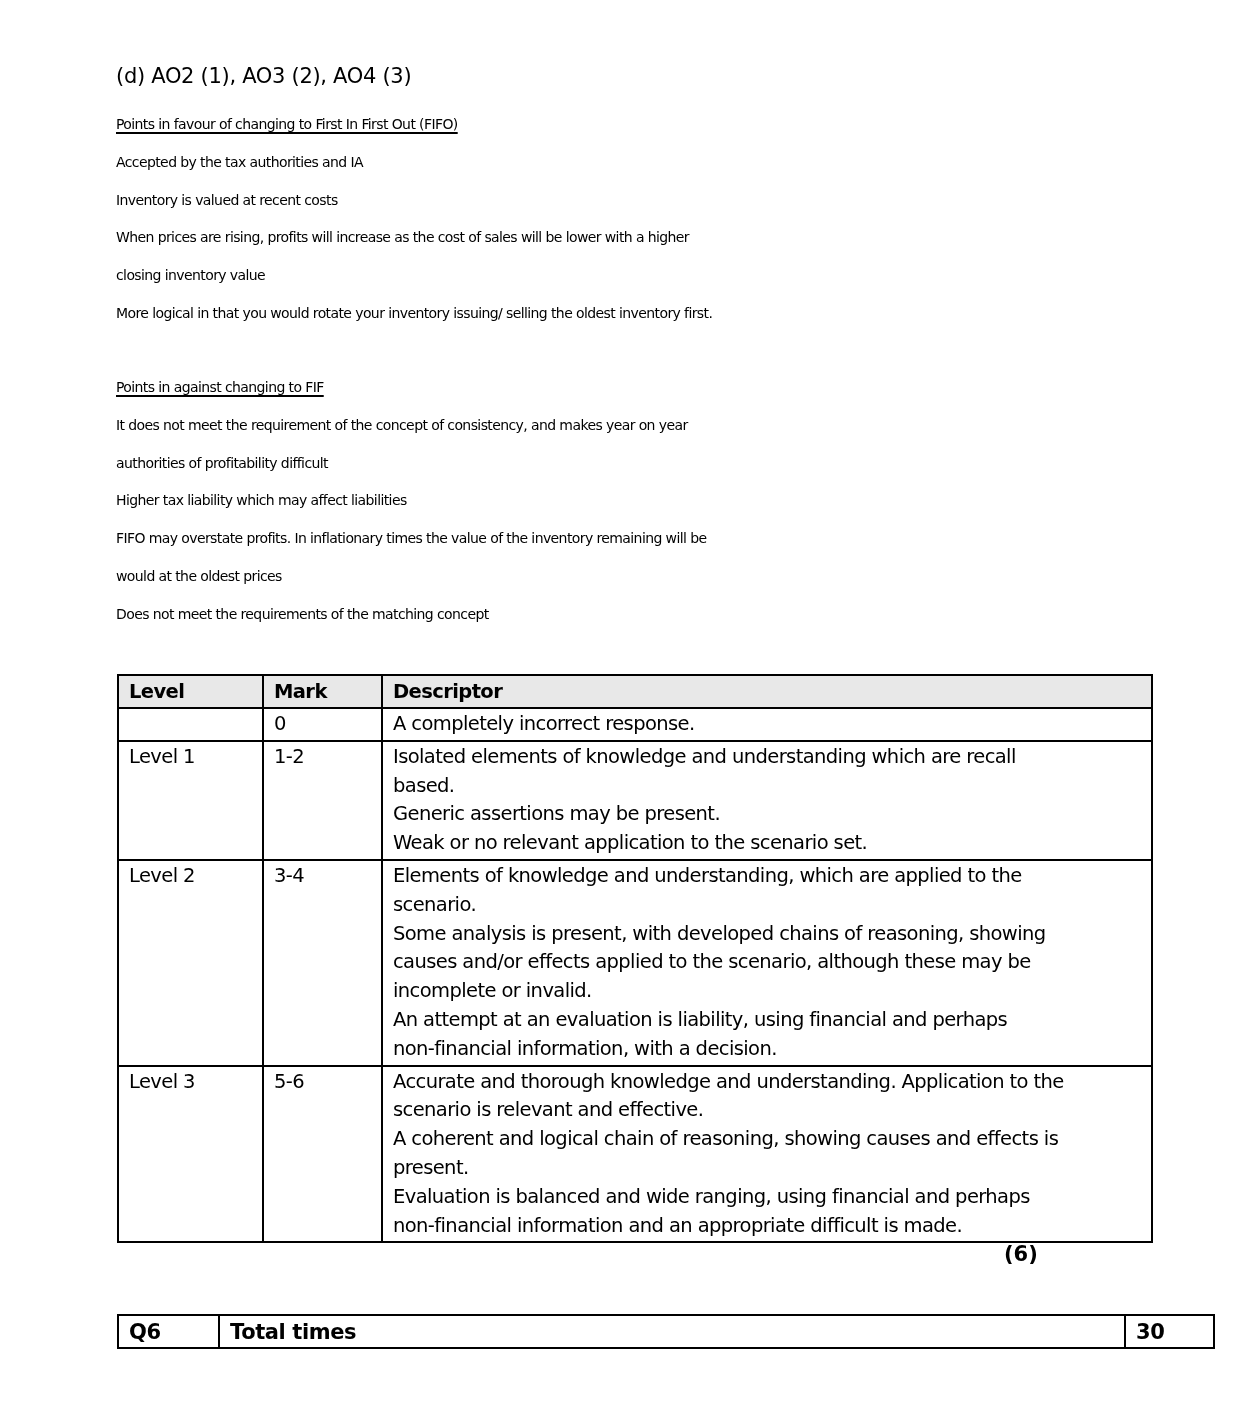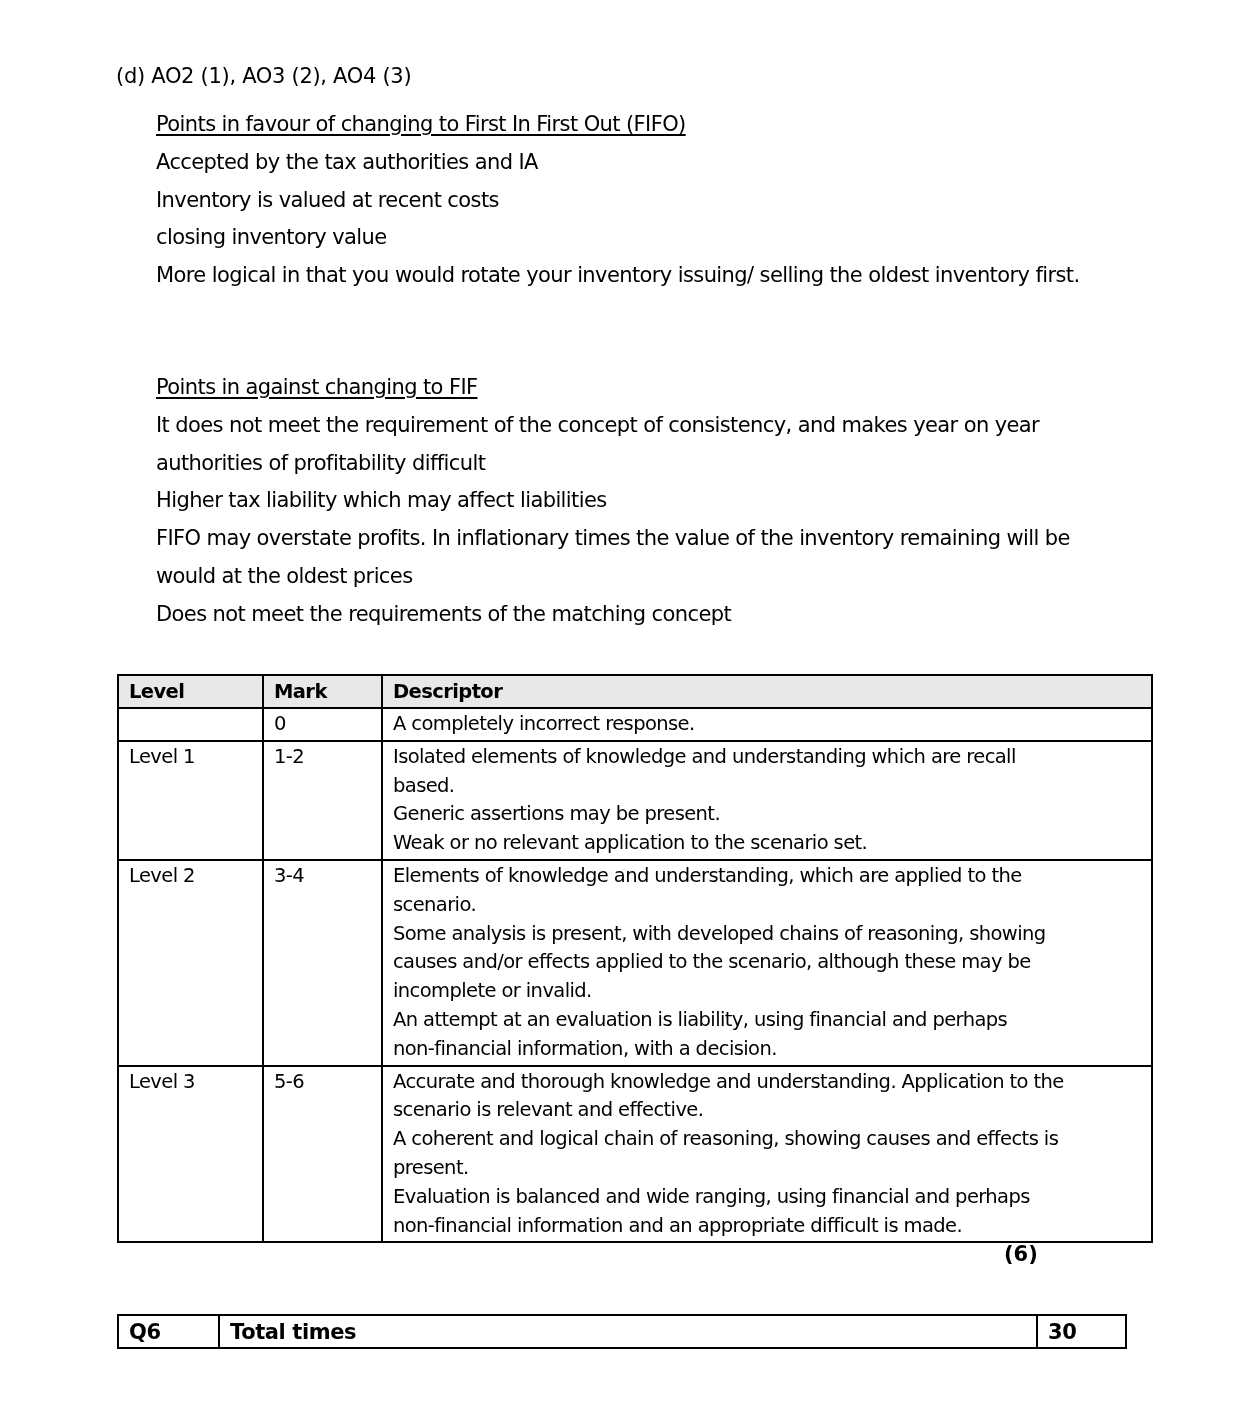--- a/index.html
+++ b/index.html
@@ -22,24 +22,23 @@
       font-size: 21px;
       font-weight: normal;
       letter-spacing: -0.3px;
       white-space: nowrap;
       margin-top: 28px;
     }
     .section {
       position: absolute;
       left: 116px;
       width: 1010px;
-      font-size: 21px;
+      font-size: 14px;
       line-height: 37.8px;
       letter-spacing: -0.6px;
-      margin-left: 40px;
     }
     .section .title {
       text-decoration: underline;
       text-underline-offset: 3px;
       text-decoration-thickness: 1.5px;
       display: block;
     }
     .section .line {
       display: block;
     }
@@ -78,21 +77,21 @@
       position: absolute;
       left: 1004px;
       top: 1242px;
       font-size: 21px;
       font-weight: bold;
     }
     table.total {
       position: absolute;
       left: 117px;
       top: 1314px;
-      width: 1010px;
+      width: 1098px;
       border-collapse: collapse;
       font-size: 21px;
       font-weight: bold;
       letter-spacing: -0.4px;
     }
     table.total td {
       border: 2px solid #000000;
       padding: 2px 10px 1px 10px;
       line-height: 28px;
     }
@@ -101,20 +100,21 @@
   </style>
 </head>
 <body>
 
 <div class="heading">(d) AO2 (1), AO3 (2), AO4 (3)</div>
 
 <div class="section" id="favour">
   <span class="title">Points in favour of changing to First In First Out (FIFO)</span>
   <span class="line">Accepted by the tax authorities and IA</span>
   <span class="line">Inventory is valued at recent costs</span>
+  <span class="line">When prices are rising, profits will increase as the cost of sales will be lower with a higher</span>
   <span class="line">closing inventory value</span>
   <span class="line">More logical in that you would rotate your inventory issuing/ selling the oldest inventory first.</span>
 </div>
 
 <div class="section" id="against">
   <span class="title">Points in against changing to FIF</span>
   <span class="line">It does not meet the requirement of the concept of consistency, and makes year on year</span>
   <span class="line">authorities of profitability difficult</span>
   <span class="line">Higher tax liability which may affect liabilities</span>
   <span class="line">FIFO may overstate profits. In inflationary times the value of the inventory remaining will be</span>

